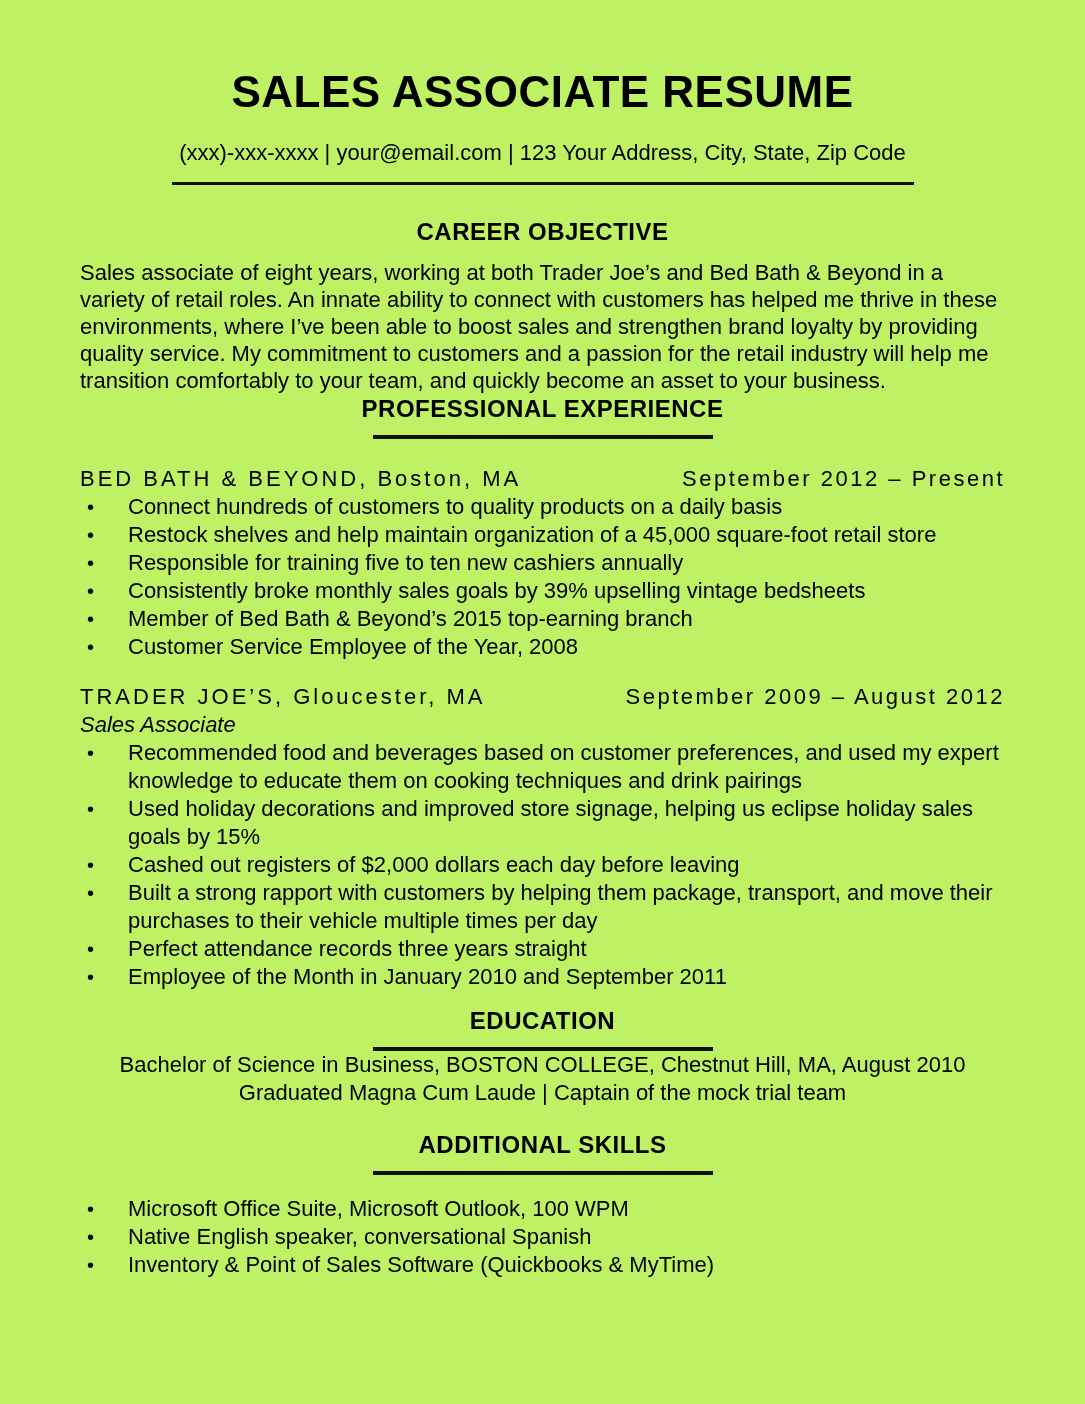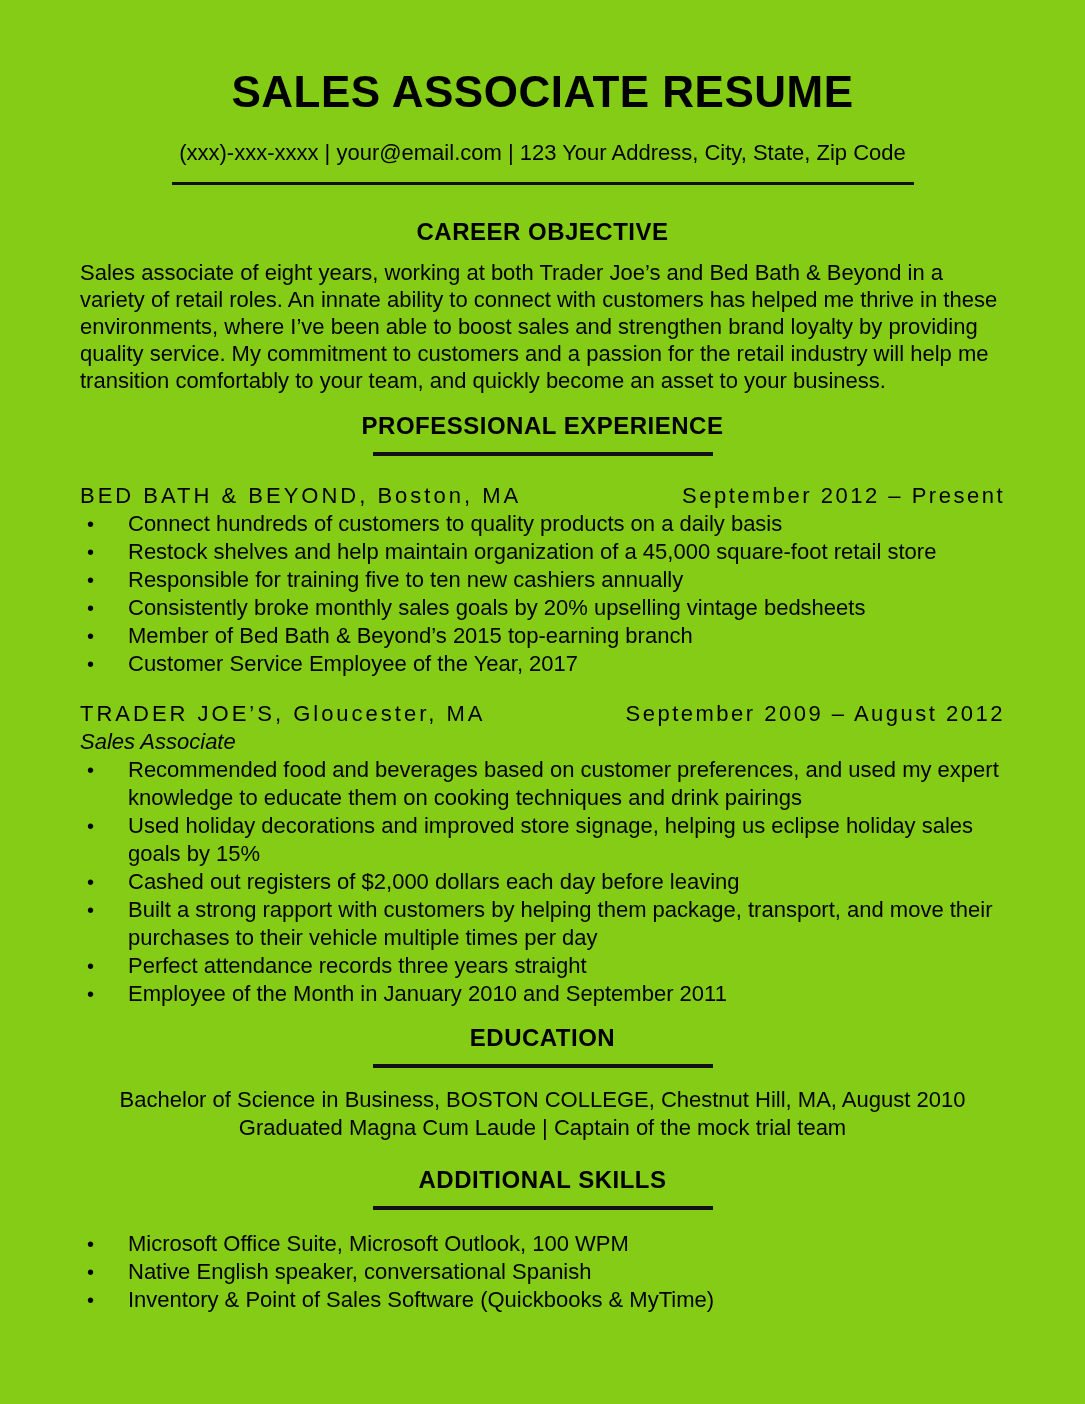--- a/index.html
+++ b/index.html
@@ -1,21 +1,21 @@
 <!DOCTYPE html>
 <html><head>
 <meta charset="utf-8">
 <style>
   html, body { margin: 0; padding: 0; background: #ffffff; }
   .page {
     width: 1085px;
     height: 1404px;
     box-sizing: border-box;
     padding: 70px 80px 0 80px;
-    background: #84cc16;
+    background: #bef264;
     color: #000000;
     font-family: "Liberation Sans", sans-serif;
     overflow: hidden;
   }
   .title {
     font-size: 44px;
     font-weight: bold;
     text-align: center;
     line-height: 1.0;
     letter-spacing: 0.5px;
@@ -35,21 +35,21 @@
   }
   .section-heading {
     font-size: 24px;
     font-weight: bold;
     text-align: center;
     line-height: 28px;
     letter-spacing: 0.5px;
     margin: 0;
   }
   .mt-objective { margin-top: 33px; }
-  .mt-experience { margin-top: 18px; text-align: center; }
+  .mt-experience { margin-top: 1px; text-align: center; }
   .mt-education { margin-top: 16px; }
   .mt-skills { margin-top: 24px; }
   .section-rule {
     width: 340px;
     margin: 12px auto 0 auto;
     border: none;
     border-top: 4px solid #111111;
   }
   .objective-text {
     font-size: 22px;
@@ -85,21 +85,21 @@
     line-height: 28px;
   }
   ul.bullets .dot {
     flex: 0 0 48px;
     box-sizing: border-box;
     padding-left: 7px;
     font-size: 20px;
   }
   ul.bullets .txt { flex: 1 1 auto; }
   .edu-lines {
-    margin-top: 18px;
+    margin-top: 0;
     text-align: center;
     font-size: 22px;
     line-height: 28px;
   }
   ul.bullets.skills { margin-top: 20px; }
 </style>
 </head>
 <body>
 
 <div class="page">
@@ -128,29 +128,29 @@
     <li>
       <span class="dot">•</span>
       <span class="txt">Restock shelves and help maintain organization of a 45,000 square-foot retail store</span>
     </li>
     <li>
       <span class="dot">•</span>
       <span class="txt">Responsible for training five to ten new cashiers annually</span>
     </li>
     <li>
       <span class="dot">•</span>
-      <span class="txt">Consistently broke monthly sales goals by 20% upselling vintage bedsheets</span>
+      <span class="txt">Consistently broke monthly sales goals by 39% upselling vintage bedsheets</span>
     </li>
     <li>
       <span class="dot">•</span>
       <span class="txt">Member of Bed Bath &amp; Beyond’s 2015 top-earning branch</span>
     </li>
     <li>
       <span class="dot">•</span>
-      <span class="txt">Customer Service Employee of the Year, 2017</span>
+      <span class="txt">Customer Service Employee of the Year, 2008</span>
     </li>
   </ul>
 
   <div class="job-header job2">
     <span class="job-employer">TRADER JOE’S, Gloucester, MA</span>
     <span class="job-dates">September 2009 – August 2012</span>
   </div>
   <div class="job-role">Sales Associate</div>
   <ul class="bullets">
     <li>

